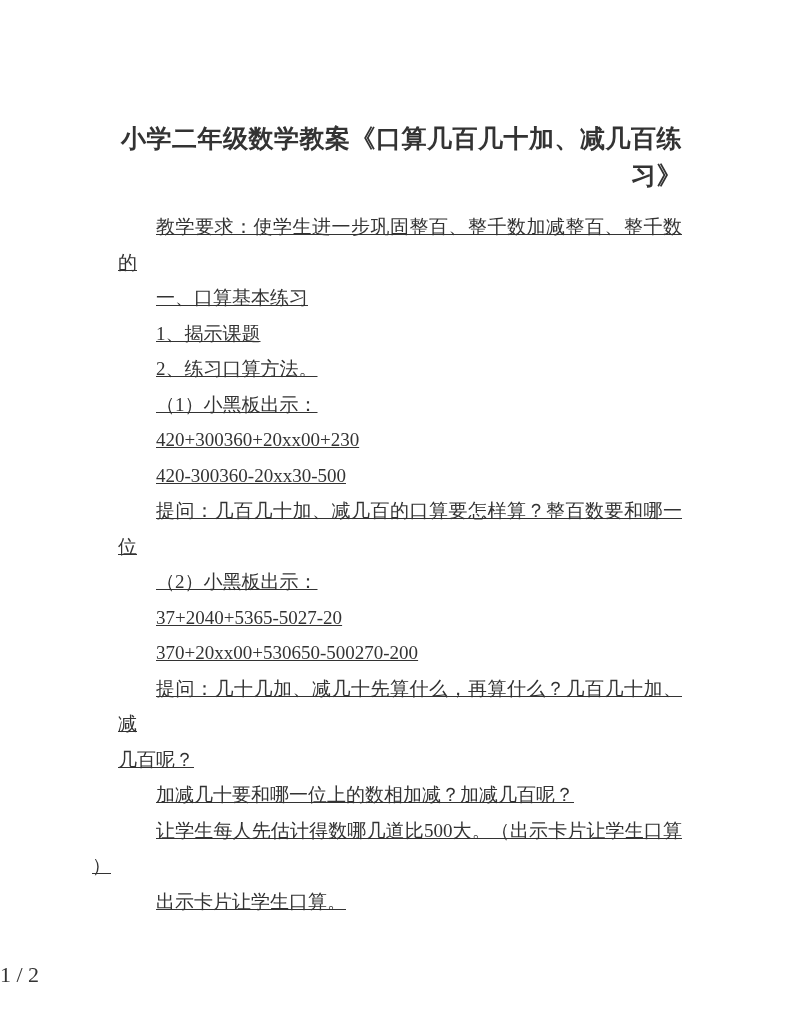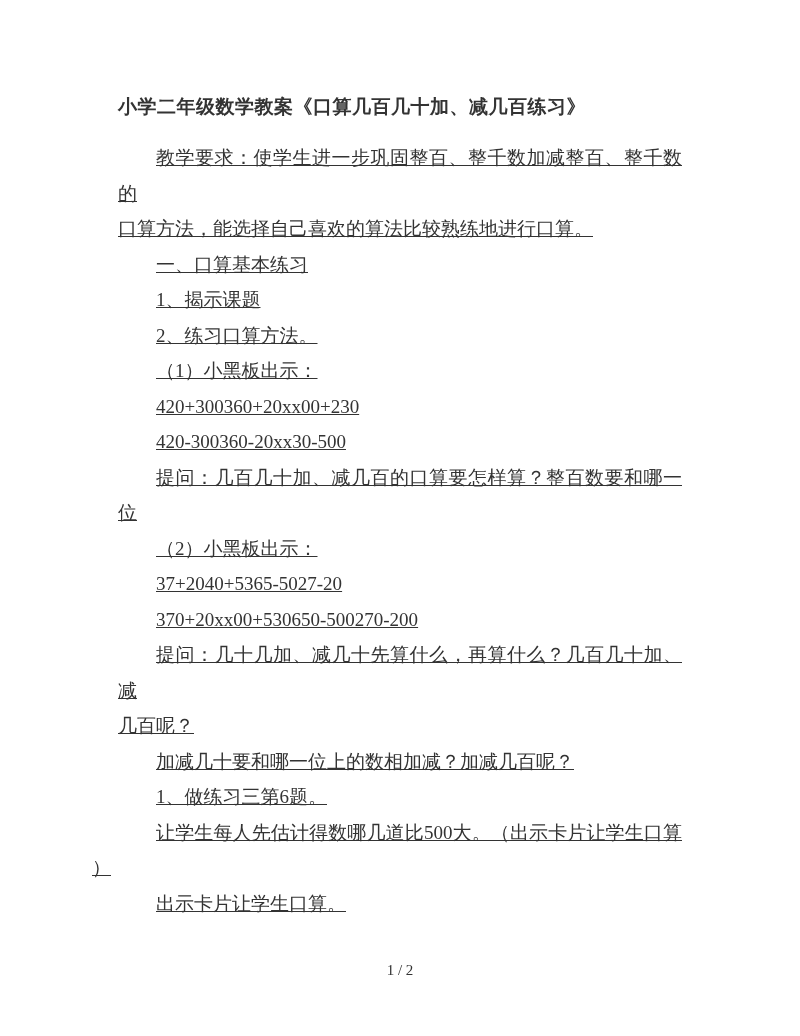--- a/index.html
+++ b/index.html
@@ -15,23 +15,23 @@
     overflow: hidden;
   }
   .page {
     position: relative;
     width: 800px;
     height: 1036px;
     background: #ffffff;
   }
   .title {
     margin: 0 118px;
-    padding-top: 88px;
-    text-align: left;
-    font-size: 19px;
+    padding-top: 120px;
+    text-align: right;
+    font-size: 25px;
     font-weight: bold;
     line-height: 37px;
     letter-spacing: 0.5px;
   }
   .content {
     margin: 15px 118px 0 118px;
     font-size: 19px;
     line-height: 35.5px;
     text-align: left;
   }
@@ -50,48 +50,46 @@
   }
   .line.outdent {
     
     margin-left: -26px;
   }
   .footer {
     position: absolute;
     top: 962px;
     left: 0;
     width: 100%;
-    text-align: center;
-    font-size: 15px;
+    text-align: left;
+    font-size: 22px;
     color: #333333;
   }
 </style>
 </head>
 <body>
 
 <div class="page">
   <h1 class="title">小学二年级数学教案《口算几百几十加、减几百练习》</h1>
 
   <div class="content" id="doc-lines">
       <div class="line indent full">教学要求：使学生进一步巩固整百、整千数加减整百、整千数的</div>
-      <div class="line">口算方法，能选择自己喜欢的算法比较熟练地进行口算。</div>
       <div class="line indent">一、口算基本练习</div>
       <div class="line indent">1、揭示课题</div>
       <div class="line indent">2、练习口算方法。</div>
       <div class="line indent">（1）小黑板出示：</div>
       <div class="line indent">420+300360+20xx00+230</div>
       <div class="line indent">420-300360-20xx30-500</div>
       <div class="line indent full">提问：几百几十加、减几百的口算要怎样算？整百数要和哪一位</div>
       <div class="line indent">（2）小黑板出示：</div>
       <div class="line indent">37+2040+5365-5027-20</div>
       <div class="line indent">370+20xx00+530650-500270-200</div>
       <div class="line indent full">提问：几十几加、减几十先算什么，再算什么？几百几十加、减</div>
       <div class="line">几百呢？</div>
       <div class="line indent">加减几十要和哪一位上的数相加减？加减几百呢？</div>
-      <div class="line indent">1、做练习三第6题。</div>
       <div class="line indent full">让学生每人先估计得数哪几道比500大。（出示卡片让学生口算</div>
       <div class="line outdent">）</div>
       <div class="line indent">出示卡片让学生口算。</div>
     </div>
 
   <div class="footer">
     <span>1 / 2</span>
   </div>
 </div>
 

